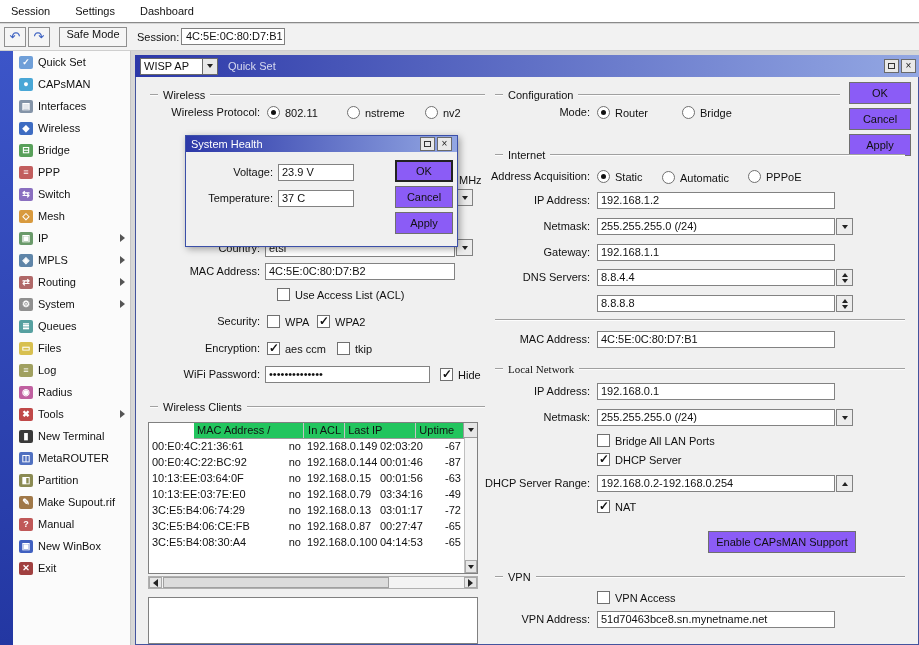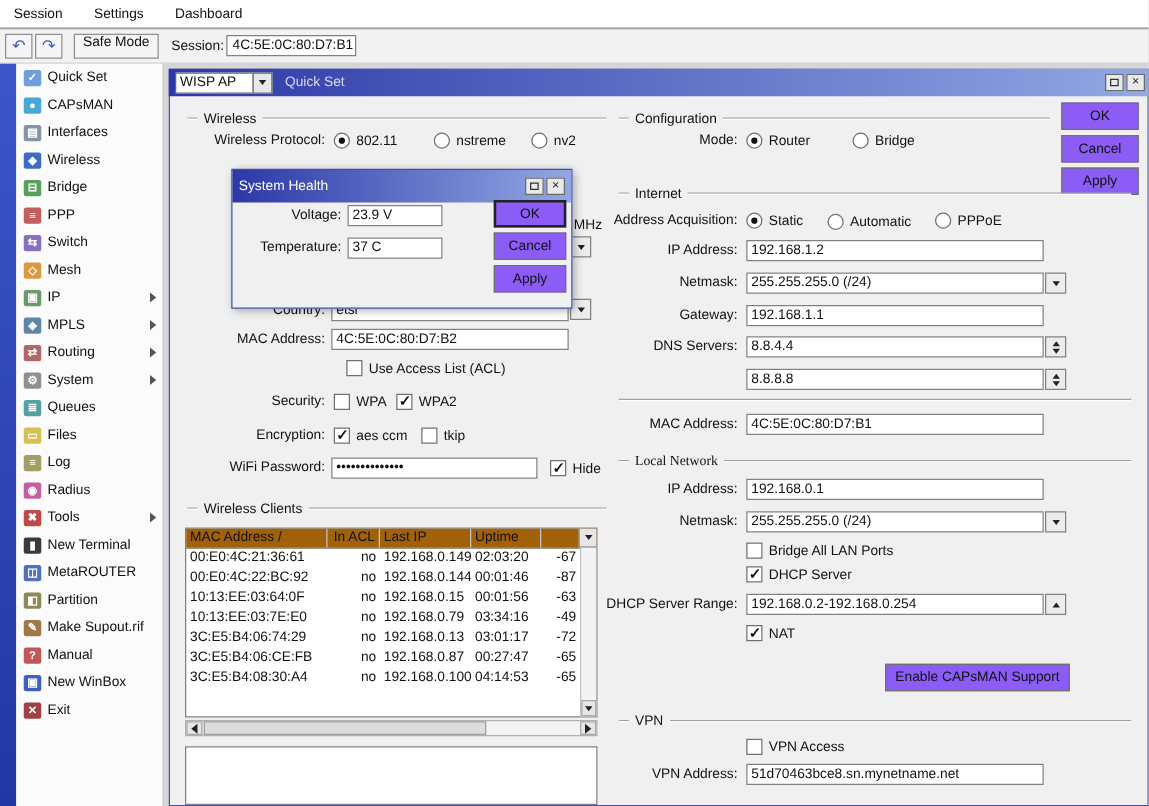--- a/index.html
+++ b/index.html
@@ -55,36 +55,36 @@
   .group { position:absolute; display:flex; align-items:center; height:14px; }
   .gpre { width:8px; height:2px; border-top:1px solid #a0a0a0; border-bottom:1px solid #fdfdfd; margin-right:5px; }
   .gtxt { margin-right:5px; white-space:nowrap; }
   .gline { flex:1; height:2px; border-top:1px solid #a0a0a0; border-bottom:1px solid #fdfdfd; }
   .hline { position:absolute; height:2px; border-top:1px solid #a0a0a0; border-bottom:1px solid #fdfdfd; }
   .btn { position:absolute; background:#8b5cf6; border:1px solid #6f6f6f; text-align:center; line-height:20px; cursor:default; }
   .btn.default { border:2px solid #222; line-height:18px; }
 
   
   .wtable { left:148px; top:422px; width:330px; height:152px; background:#fff; border:1px solid #808080; }
-  .thead { display:flex; height:16px; background:#a16207; border-bottom:1px solid #9a9a9a; }
+  .thead { display:flex; height:16px; background:#22c55e; border-bottom:1px solid #9a9a9a;margin-left:45px; }
   .th { border-right:1px solid #c4c4c4; padding:1px 3px; line-height:13px; white-space:nowrap; overflow:hidden; }
   .trow { display:flex; height:16px; }
   .td { padding:1px 3px; line-height:13px; white-space:nowrap; overflow:hidden; }
   .c1 { width:113px; } .c2 { width:42px;text-align:right; } .c3 { width:73px; } .c4 { width:56px; }
   .c5 { width:44px; text-align:right; padding-right:16px; }
   .hdrbtn { position:absolute; right:0; top:0; width:14px; height:15px; background:#e6e6e6; border-left:1px solid #9a9a9a; border-bottom:1px solid #9a9a9a; display:flex; align-items:center; justify-content:center; }
   .vscroll { position:absolute; right:0; top:15px; bottom:0; width:13px; background:#f3f3f3; border-left:1px solid #c0c0c0; }
   .vsbtn { position:absolute; bottom:0; left:0; width:12px; height:13px; background:#e6e6e6; border:1px solid #a8a8a8; display:flex; align-items:center; justify-content:center; }
   .hscroll { left:148px; top:576px; width:330px; height:13px; background:#f3f3f3; border:1px solid #b0b0b0; }
   .sbtn { position:absolute; top:0; width:13px; height:11px; background:#e6e6e6; border:1px solid #a8a8a8; display:flex; align-items:center; justify-content:center; }
   .hthumb { position:absolute; left:14px; top:0; width:226px; height:11px; background:#dcdcdc; border:1px solid #a0a0a0; }
 
   
   .dialog { left:185px; top:135px; width:273px; height:112px; background:#f0f0f0; border:1px solid #3b4fa8; box-shadow:2px 2px 7px rgba(0,0,0,0.35); z-index:50; }
-  .dtitle { position:absolute; left:0; top:0; right:0; height:26px; background:linear-gradient(90deg,#2c38a8,#93a7e3); color:#fff; display:flex; align-items:center; padding:0 5px; }
+  .dtitle { position:absolute; left:0; top:0; right:0; height:16px; background:linear-gradient(90deg,#2c38a8,#93a7e3); color:#fff; display:flex; align-items:center; padding:0 5px; }
   .dt-btns { margin-left:auto; display:flex; gap:2px; }
 </style>
 </head>
 <body>
 
 <div class="menubar abs">
   <span class="menu-item">Session</span>
   <span class="menu-item">Settings</span>
   <span class="menu-item">Dashboard</span>
 </div>

